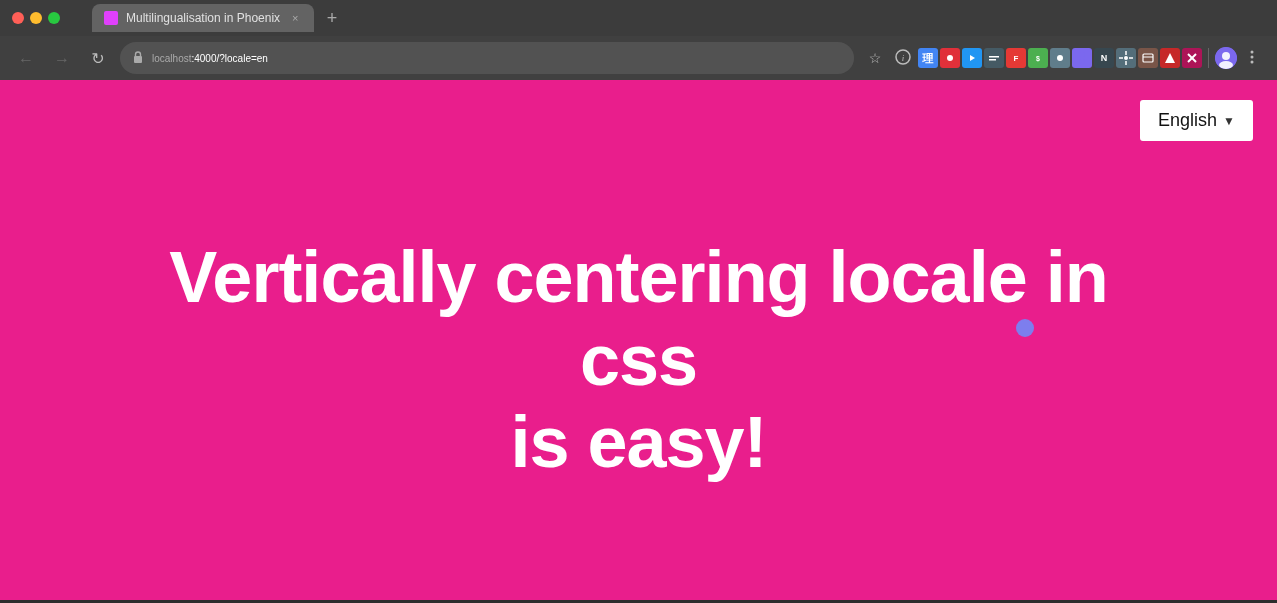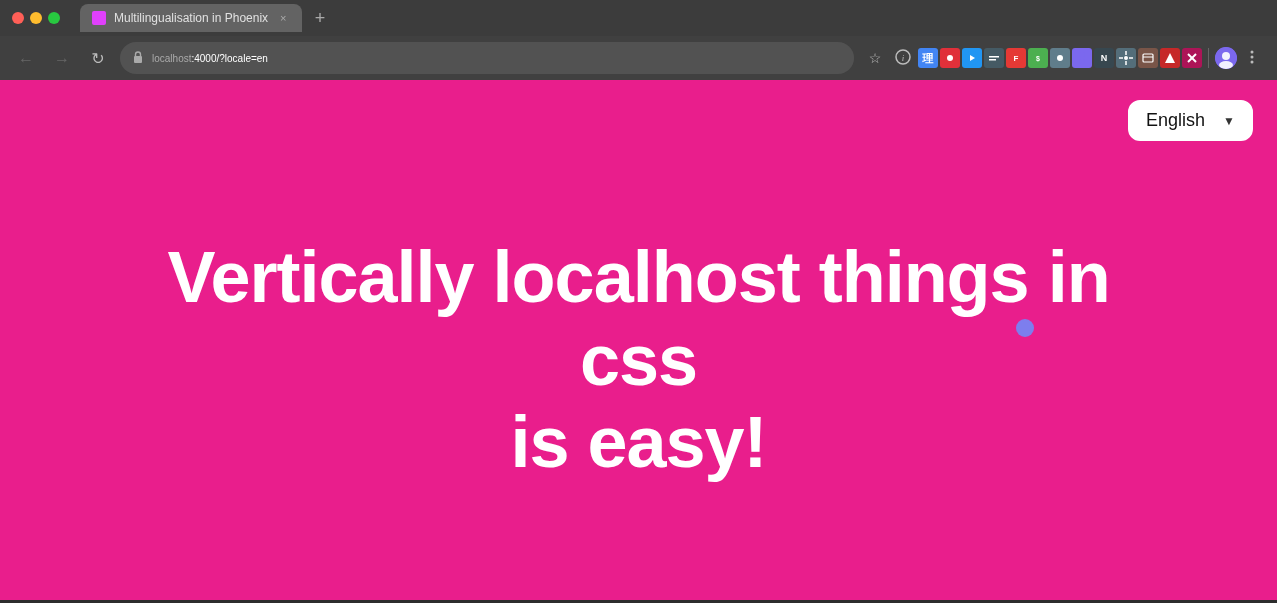--- a/index.html
+++ b/index.html
@@ -31,21 +31,21 @@
     }
 
     .close { background: #ff5f57; }
     .minimize { background: #febc2e; }
     .maximize { background: #28c840; }
 
     .tab-bar {
       display: flex;
       align-items: center;
       gap: 4px;
-      margin-left: 12px;
+      margin-left: 24px;
       flex: 1;
     }
 
     .tab {
       background: #525252;
       border-radius: 8px 8px 0 0;
       padding: 6px 12px;
       display: flex;
       align-items: center;
       gap: 8px;
@@ -205,25 +205,25 @@
       align-items: center;
       justify-content: center;
     }
 
     .locale-dropdown {
       position: absolute;
       top: 20px;
       right: 24px;
       background: #ffffff;
       border: 2px solid #ffffff;
-      border-radius: 12px;
+      border-radius: 3px;
       padding: 8px 16px;
       display: flex;
       align-items: center;
-      gap: 18px;
+      gap: 6px;
       cursor: pointer;
       font-size: 18px;
       font-weight: 500;
       color: #111;
     }
 
     .locale-dropdown .chevron {
       font-size: 12px;
       color: #333;
     }
@@ -429,19 +429,19 @@
   <div class="page-content">
 
     <div class="locale-dropdown">
       <span>English</span>
       <span class="chevron">▼</span>
     </div>
 
     <div class="hero-dot"></div>
 
     <div class="hero-text">
-      <div>Vertically localhost things in css</div>
+      <div>Vertically centering locale in css</div>
       <div>is easy!</div>
     </div>
 
   </div>
 
 </div>
 
 </body></html>

